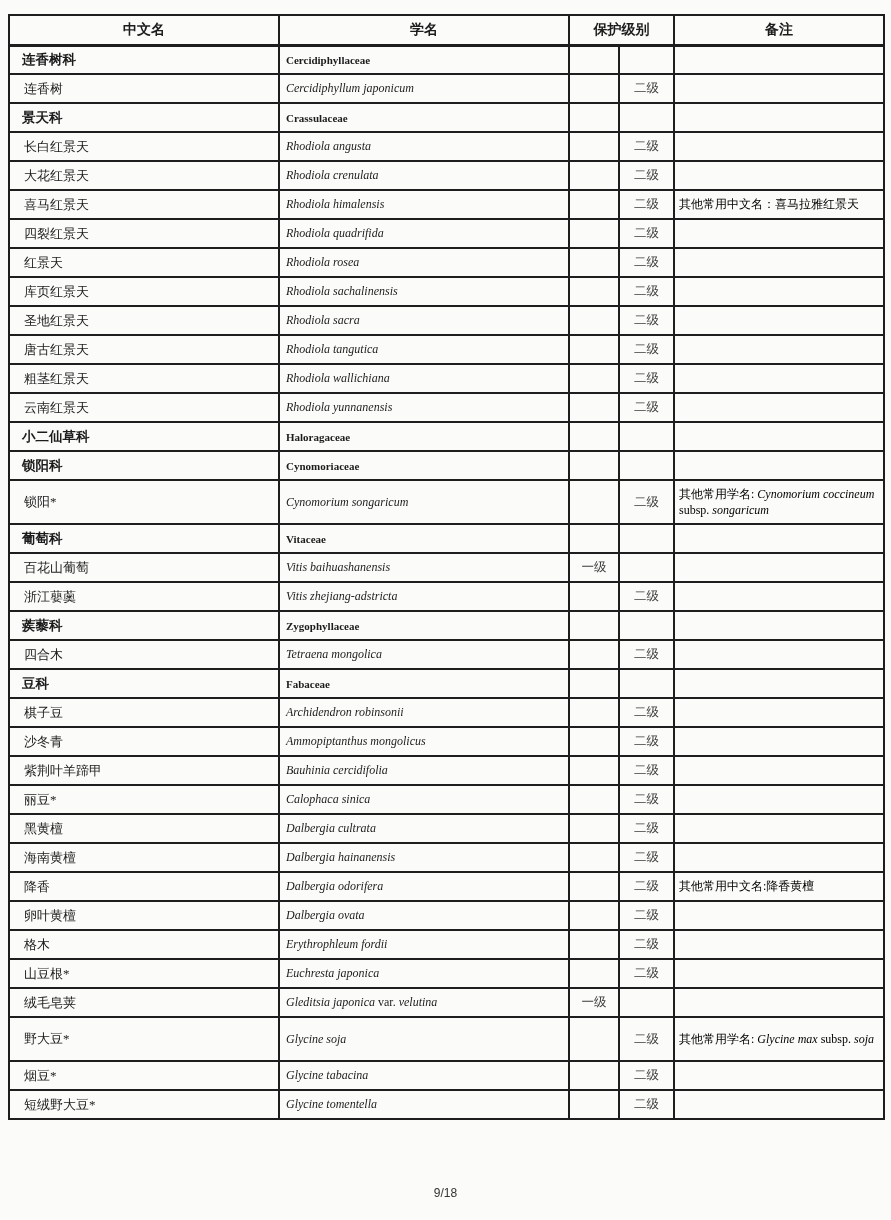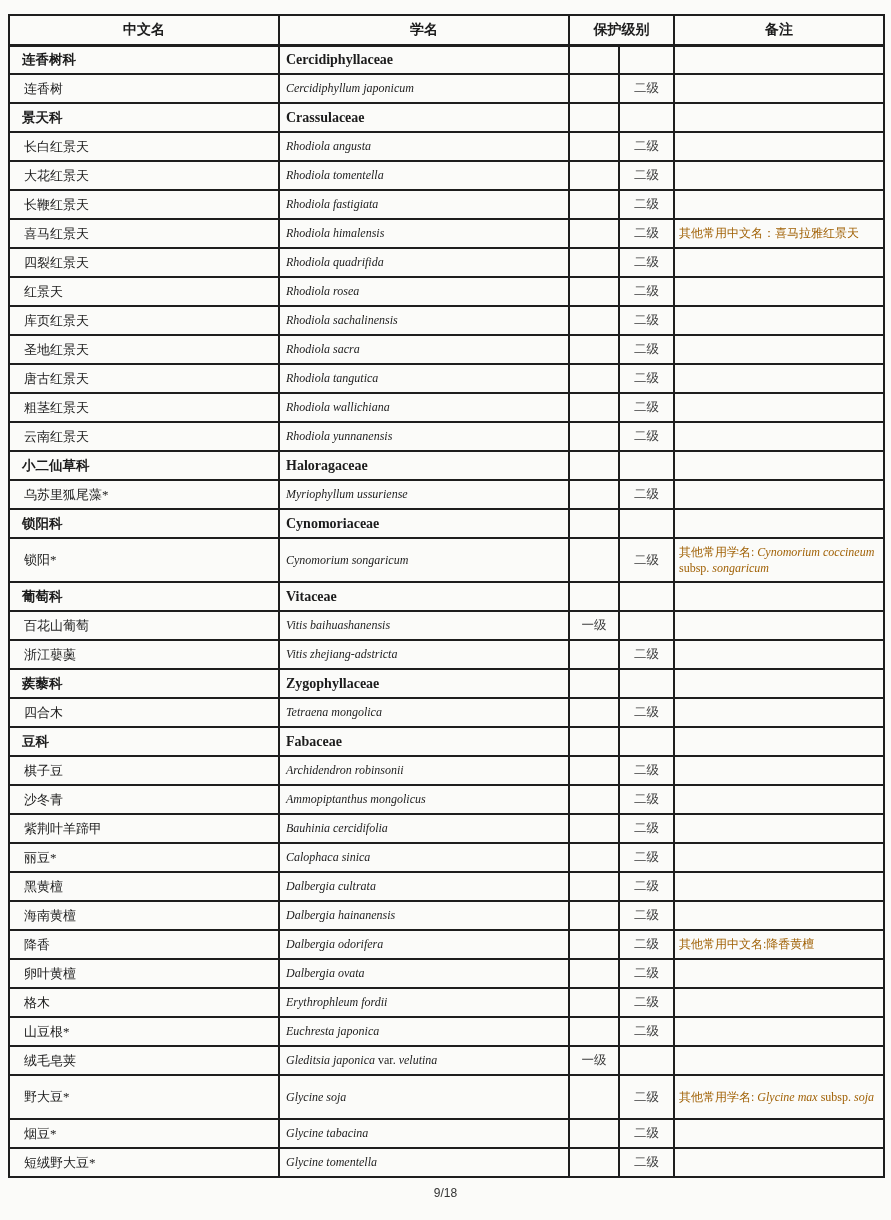--- a/index.html
+++ b/index.html
@@ -28,27 +28,27 @@
     font-size:14px;
     font-weight:bold;
     text-align:center;
     border-bottom:3px solid #1e1e1e;
   }
   tbody tr { height:29px; }
   tbody tr.tall { height:44px; }
   .cn-cell { padding-left:14px; font-size:13px; }
   tr.family .cn-cell { padding-left:12px; font-weight:bold; font-size:13.5px; }
   .sci-cell { padding-left:6px; font-size:12px; }
-  tr.family .sci-cell { font-weight:bold; font-size:14px; }
+  tr.family .sci-cell { font-weight:bold; font-size:11px; }
   .lv1-cell, .lv2-cell { text-align:center; font-size:12.5px; color:#3a3a3a; }
   .note-cell {
     font-size:12px;
     padding:1px 4px;
     line-height:1.35;
-    color:#a16207;
+    color:#000000;
   }
   .seg-italic { font-style:italic; }
   .seg-bold { font-weight:bold; }
   .seg-regular { font-style:normal; }
   .page-number {
     position:absolute;
     left:0; top:1186px;
     width:891px;
     text-align:center;
     font-size:12px;
@@ -99,28 +99,21 @@
       </tr>
       <tr class="species">
         <td class="cn-cell">长白红景天</td>
         <td class="sci-cell"><span class="seg-italic">Rhodiola angusta</span></td>
         <td class="lv1-cell"></td>
         <td class="lv2-cell">二级</td>
         <td class="note-cell"></td>
       </tr>
       <tr class="species">
         <td class="cn-cell">大花红景天</td>
-        <td class="sci-cell"><span class="seg-italic">Rhodiola tomentella</span></td>
-        <td class="lv1-cell"></td>
-        <td class="lv2-cell">二级</td>
-        <td class="note-cell"></td>
-      </tr>
-      <tr class="species">
-        <td class="cn-cell">长鞭红景天</td>
-        <td class="sci-cell"><span class="seg-italic">Rhodiola fastigiata</span></td>
+        <td class="sci-cell"><span class="seg-italic">Rhodiola crenulata</span></td>
         <td class="lv1-cell"></td>
         <td class="lv2-cell">二级</td>
         <td class="note-cell"></td>
       </tr>
       <tr class="species">
         <td class="cn-cell">喜马红景天</td>
         <td class="sci-cell"><span class="seg-italic">Rhodiola himalensis</span></td>
         <td class="lv1-cell"></td>
         <td class="lv2-cell">二级</td>
         <td class="note-cell"><span class="seg-regular">其他常用中文名：喜马拉雅红景天</span></td>
@@ -172,27 +165,20 @@
         <td class="sci-cell"><span class="seg-italic">Rhodiola yunnanensis</span></td>
         <td class="lv1-cell"></td>
         <td class="lv2-cell">二级</td>
         <td class="note-cell"></td>
       </tr>
       <tr class="family">
         <td class="cn-cell">小二仙草科</td>
         <td class="sci-cell"><span class="seg-bold">Haloragaceae</span></td>
         <td class="lv1-cell"></td>
         <td class="lv2-cell"></td>
-        <td class="note-cell"></td>
-      </tr>
-      <tr class="species">
-        <td class="cn-cell">乌苏里狐尾藻*</td>
-        <td class="sci-cell"><span class="seg-italic">Myriophyllum ussuriense</span></td>
-        <td class="lv1-cell"></td>
-        <td class="lv2-cell">二级</td>
         <td class="note-cell"></td>
       </tr>
       <tr class="family">
         <td class="cn-cell">锁阳科</td>
         <td class="sci-cell"><span class="seg-bold">Cynomoriaceae</span></td>
         <td class="lv1-cell"></td>
         <td class="lv2-cell"></td>
         <td class="note-cell"></td>
       </tr>
       <tr class="species tall">

